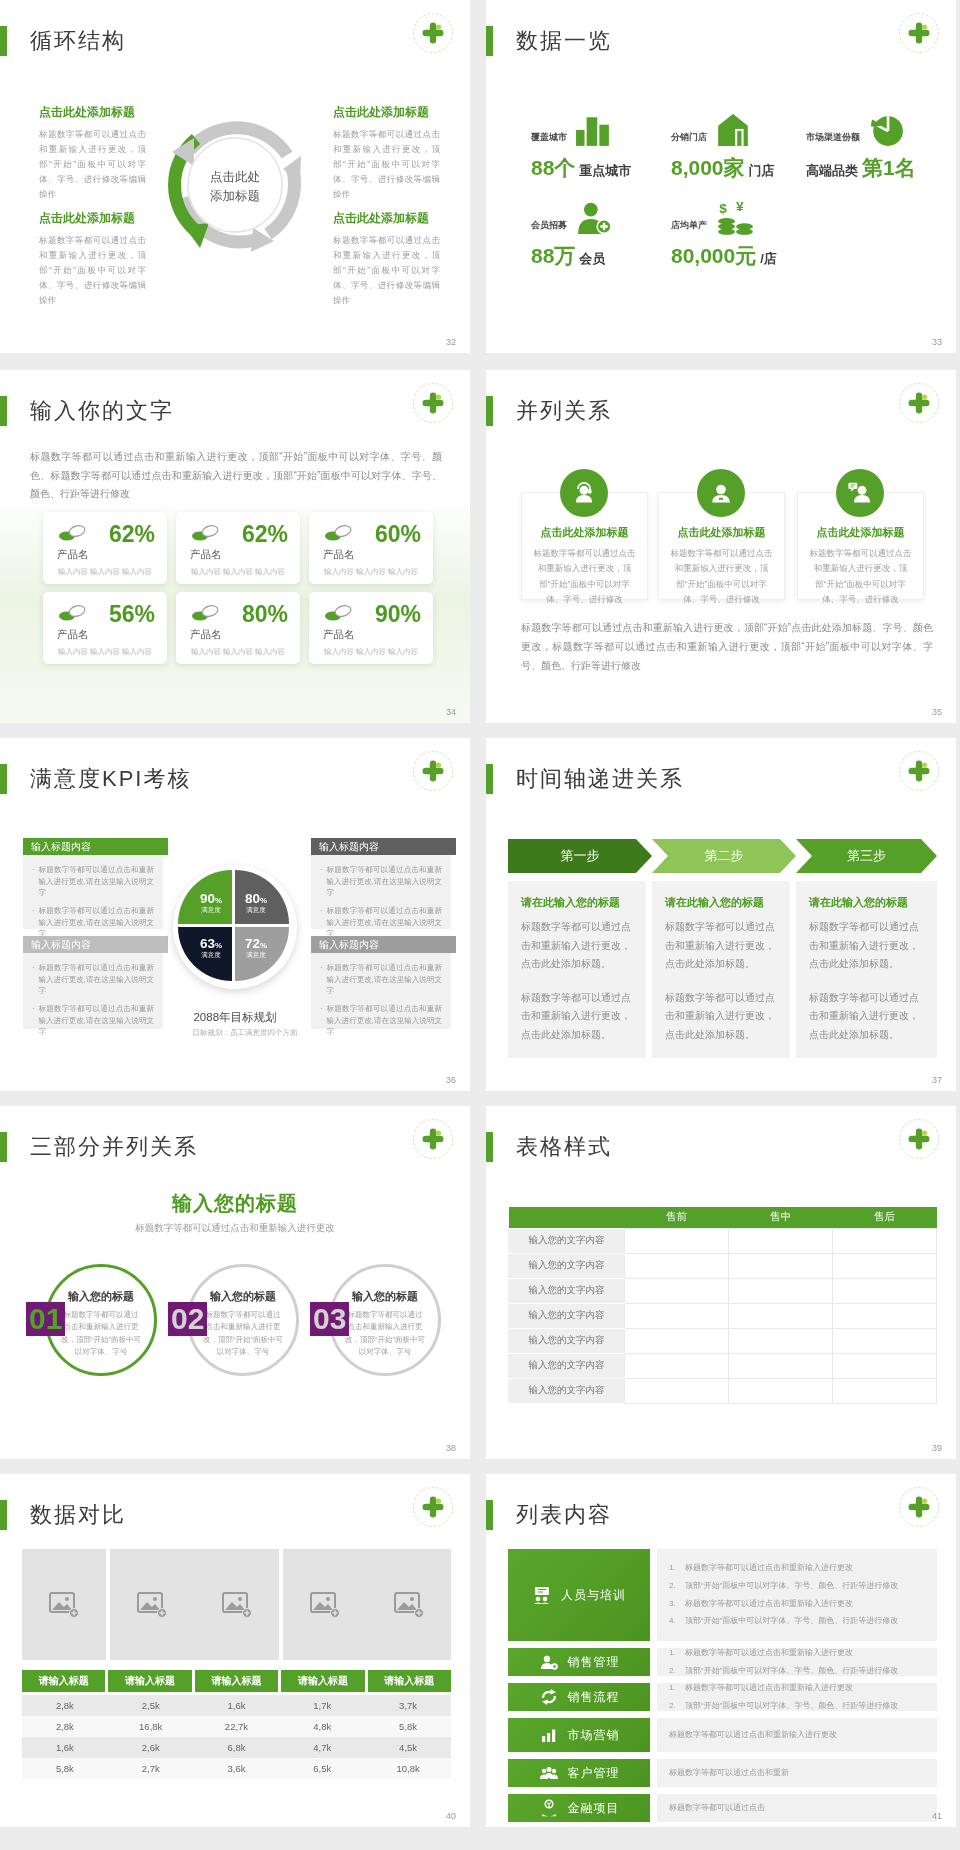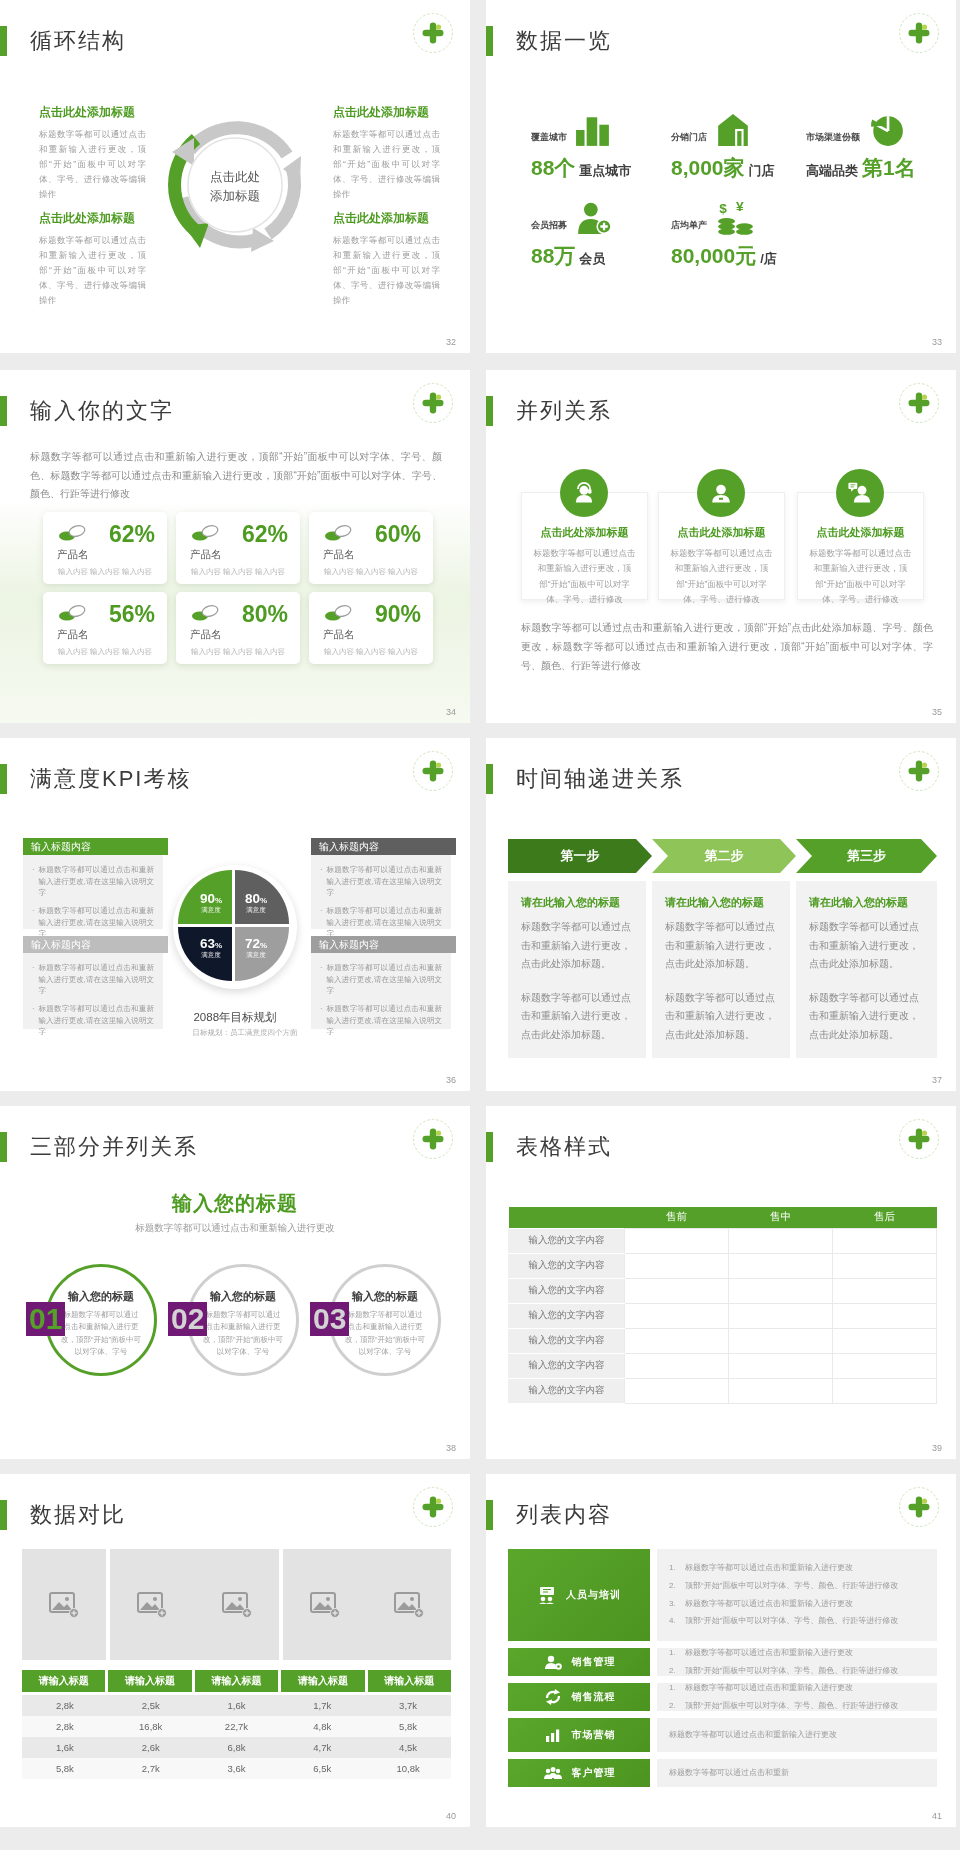--- a/index.html
+++ b/index.html
@@ -64,21 +64,21 @@
   .q-bl>div{transform:translate(6px,-6px)} .q-br>div{transform:translate(-6px,-6px)}
   .qv{font-size:13.5px;font-weight:bold;text-align:center}
   .qu{font-size:8px;font-weight:bold}
   .ql{font-size:6.5px;opacity:.9;text-align:center}
   .goal1{position:absolute;left:160px;top:272px;width:150px;text-align:center;
          font-size:11.5px;color:#4a4a4a}
   .goal2{position:absolute;left:160px;top:290px;width:170px;text-align:center;
          font-size:7.5px;color:#ababab}
   
   .chev{position:absolute;top:101px;height:34px;line-height:34px;text-align:center;
-        color:#fff;font-weight:bold;font-size:13px}
+        color:#fff;font-weight:normal;font-size:13px}
   .chev1{clip-path:polygon(0 0,calc(100% - 16px) 0,100% 50%,calc(100% - 16px) 100%,0 100%)}
   .chev2{clip-path:polygon(0 0,calc(100% - 16px) 0,100% 50%,calc(100% - 16px) 100%,0 100%,16px 50%)}
   .scard{position:absolute;top:143px;height:177px;background:#f2f2f2;padding:14px 13px}
   .scard .sh{font-size:11px;font-weight:bold;color:#4d9b21;margin-bottom:8px}
   .scard .sp{font-size:10px;color:#8c8c8c;line-height:1.85}
   .scard .sp+.sp{margin-top:15px}
   
   .big-h{position:absolute;left:0;right:0;top:84px;text-align:center;
          font-size:20px;font-weight:bold;color:#4d9b21;letter-spacing:1px}
   .big-s{position:absolute;left:0;right:0;top:116px;text-align:center;font-size:9.5px;color:#9a9a9a}
@@ -106,21 +106,21 @@
   .nrows{position:absolute;left:22px;top:221px;width:429px}
   .nrow{display:flex;height:21px}
   .nrow:nth-child(odd){background:#e9e9e9}
   .nrow:nth-child(even){background:#f8f8f8}
   .nrow span{flex:1;text-align:center;line-height:21px;font-size:9.5px;color:#666}
   
   .lwrap{position:absolute;left:22px;top:75px;width:429px}
   .lrow{display:flex;margin-bottom:7px}
   .lblk{width:142px;background:linear-gradient(135deg,#5aa72c,#4c9420);color:#fff;
         display:flex;align-items:center;justify-content:center;gap:9px;
-        font-size:10px;font-weight:bold;letter-spacing:1px}
+        font-size:12px;font-weight:normal;letter-spacing:1px}
   .lpanel{flex:1;margin-left:7px;background:#f1f1f1;padding:5px 12px;font-size:8px;
           color:#9a9a9a;line-height:1.6;display:flex;flex-direction:column;justify-content:center}
   .litem{display:flex;gap:6px;margin:2.5px 0}
   .litem .ln{width:10px;flex:none}
 </style>
 </head>
 <body>
 
 <svg width="0" height="0" style="position:absolute">
   <defs>
@@ -782,15 +782,30 @@
         </svg>
         <span>客户管理</span>
       </div>
       <div class="lpanel">
         <div class="litem">
             <span>标题数字等都可以通过点击和重新</span>
           </div>
       </div>
     </div>
 
+    <div class="lrow" style="height:28px">
+      <div class="lblk">
+        <svg width="20" height="20" viewBox="0 0 20 20">
+          <circle cx="10" cy="6" r="3.8" fill="none" stroke="#fff" stroke-width="1.6"></circle>
+          <path d="M8.3 4.5 l1.7 2 1.7 -2 M10 6.5 v3" stroke="#fff" stroke-width="1.1" fill="none"></path>
+          <path d="M3 16 q7 4.5 14 0 l0 2.2 -14 0 z" fill="#fff"></path>
+        </svg>
+        <span>金融项目</span>
+      </div>
+      <div class="lpanel">
+        <div class="litem">
+            <span>标题数字等都可以通过点击</span>
+          </div>
+      </div>
+    </div>
   </div>
   <div class="pg">41</div>
 </section>
 
 </body></html>

